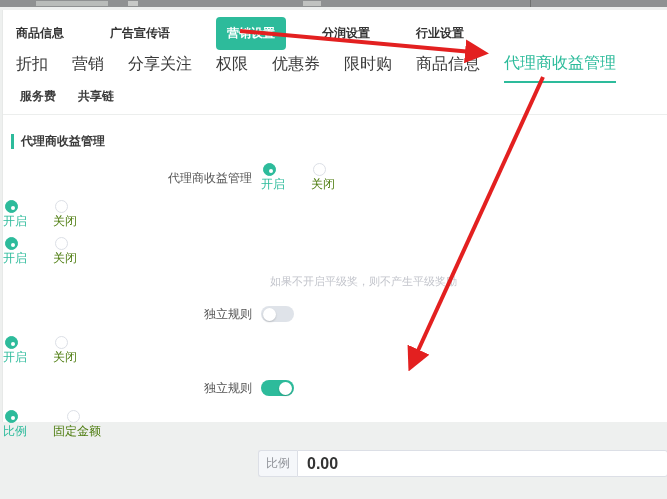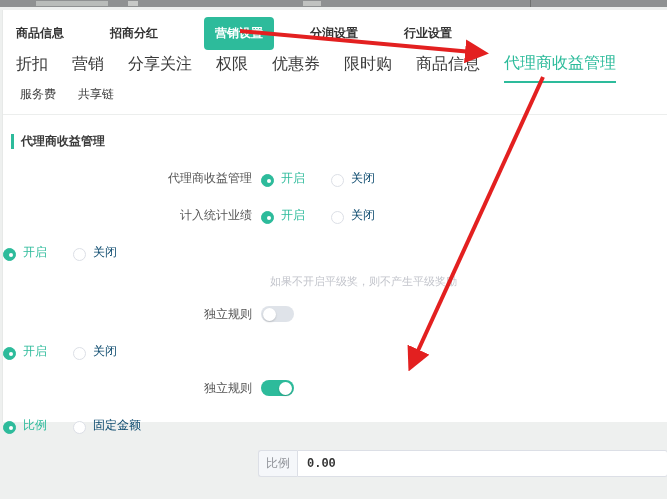--- a/index.html
+++ b/index.html
@@ -30,45 +30,45 @@
     background:var(--accent); color:#fff; font-weight:bold;
     padding:8px 11px; border-radius:4px; margin-right:36px;
   }
 
   
   .nav2 { display:flex; align-items:center; padding:6px 0 0 13px; height:26px; }
   .nav2 .tab { font-size:16px; color:#3a3a3a; margin-right:24px; cursor:pointer; white-space:nowrap; padding-bottom:7px; }
   .nav2 .tab.active { color:var(--accent); border-bottom:2px solid var(--accent); }
 
   
-  .nav3 { display:flex; padding:8px 16px 0 17px; height:28px; }
+  .nav3 { display:flex; align-items:center; padding:8px 16px 0 17px; height:28px;font-weight:bold; }
   .nav3 .tab { font-size:12px; color:#3a3a3a; margin-right:22px; cursor:pointer; }
 
   .divider { border-top:1px solid #eceeed; margin-top:8px; }
 
   .section-header { display:flex; align-items:center; margin:18px 0 0 8px; }
   .section-header .bar { width:3px; height:15px; background:var(--accent); margin-right:7px; }
   .section-header .title { font-size:12px; font-weight:bold; color:#3a3a3a; }
 
   .form { margin-top:16px; }
   .form-row { display:flex; align-items:center; height:24px; margin-bottom:13px; }
   .form-row .flabel { width:258px; text-align:right; font-size:12px; color:#555; padding-right:9px; white-space:nowrap; }
   .controls { display:flex; align-items:center; }
 
-  .radio { display:inline-flex; align-items:flex-end; margin-right:26px; cursor:pointer; }
+  .radio { display:inline-flex; align-items:center; margin-right:26px; cursor:pointer;flex-direction:column; }
   .radio .dot {
     width:13px; height:13px; border-radius:50%;
     border:1px solid #dcdfe6; background:#fff; margin-right:7px; position:relative;
   }
   .radio.checked .dot { background:var(--accent); border-color:var(--accent); }
   .radio.checked .dot::after {
     content:""; position:absolute; left:4.5px; top:4.5px; width:4px; height:4px;
     border-radius:50%; background:#fff;
   }
-  .radio .rlabel { font-size:12px; color:#0c4a6e; }
+  .radio .rlabel { font-size:12px; color:#4d7c0f; }
   .radio.checked .rlabel { color:var(--accent); }
 
   .hint-row { margin:-6px 0 13px 0; }
   .hint { margin-left:267px; font-size:11px; color:#c3c5cc; }
 
   .switch {
     width:33px; height:16px; border-radius:9px; background:#dfe3e9; position:relative; cursor:pointer;
   }
   .switch .knob {
     position:absolute; top:1.5px; left:2px; width:13px; height:13px; border-radius:50%; background:#fff;
@@ -78,41 +78,41 @@
   .switch[data-state="on"] .knob { left:18px; }
 
   .input-group { display:flex; margin:2px 0 0 255px; width:410px; height:27px; }
   .input-prefix {
     background:#f5f7fa; border:1px solid #dcdfe6; border-right:none;
     border-radius:3px 0 0 3px; font-size:12px; color:#909399;
     display:flex; align-items:center; padding:0 7px;
   }
   .input-box {
     flex:1; border:1px solid #dcdfe6; border-radius:0 3px 3px 0;
-    font-size:12px; color:#333; font-weight:bold; padding:0 9px;
-    font-family:Liberation Mono, monospace; outline:none;
+    font-size:16px; color:#333; font-weight:bold; padding:0 9px;
+    font-family:Liberation Sans, sans-serif; outline:none;
   }
 
   .arrow-overlay { position:absolute; left:0; top:0; width:667px; height:499px; pointer-events:none; z-index:20; }
 </style>
 </head>
 <body>
 
 <div class="top-strip">
   <span class="frag1"></span>
   <span class="frag2"></span>
   <span class="frag3"></span>
   <span class="vline"></span>
 </div>
 
 <div class="card">
 
   <div class="nav1">
     <span class="tab">商品信息</span>
-    <span class="tab">招商分红</span>
+    <span class="tab">广告宣传语</span>
     <span class="tab pill">营销设置</span>
     <span class="tab">分润设置</span>
     <span class="tab">行业设置</span>
   </div>
 
   <div class="nav2">
     <span class="tab">折扣</span>
     <span class="tab">营销</span>
     <span class="tab">分享关注</span>
     <span class="tab">权限</span>
@@ -145,21 +145,20 @@
           <span class="rlabel">开启</span>
         </span>
         <span class="radio">
           <span class="dot"></span>
           <span class="rlabel">关闭</span>
         </span>
       </span>
     </div>
 
     <div class="form-row">
-      <span class="flabel">计入统计业绩</span>
       <span class="controls">
         <span class="radio checked">
           <span class="dot"></span>
           <span class="rlabel">开启</span>
         </span>
         <span class="radio">
           <span class="dot"></span>
           <span class="rlabel">关闭</span>
         </span>
       </span>

